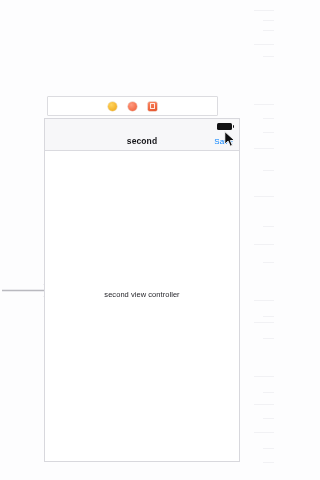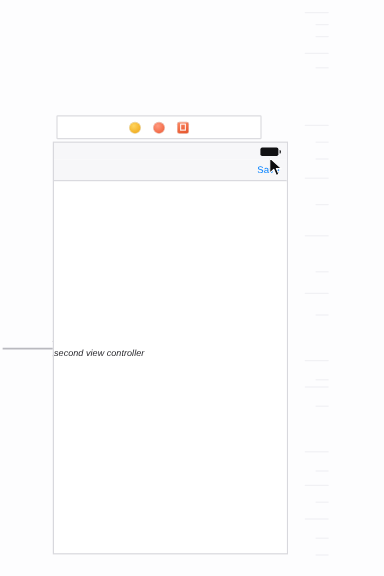--- a/index.html
+++ b/index.html
@@ -189,25 +189,24 @@
     top: 33px;
     right: 0;
     bottom: 0;
     background: #ffffff;
   }
   .center-label {
     position: absolute;
     left: 0;
     right: 0;
     top: 138px;
-    text-align: left;
+    text-align: center;
     font-size: 7.5px;
     color: #26262b;
     letter-spacing: 0.05px;
-    font-style: italic;
   }
 
   
   .cursor {
     position: absolute;
     left: 224px;
     top: 131px;
     width: 12px;
     height: 17px;
     pointer-events: none;
@@ -260,20 +259,21 @@
     <div class="dock-icon vc"></div>
   </div>
 
   <div class="device">
 
     <div class="status-bar">
       <div class="battery"></div>
     </div>
 
     <div class="nav-bar">
+      <div class="nav-title">second</div>
       <div class="nav-right-button">Save</div>
     </div>
 
     <div class="vc-body">
       <div class="center-label">second view controller</div>
     </div>
   </div>
 
   <div class="cursor">
     <svg width="12" height="17" viewBox="0 0 12 17">

